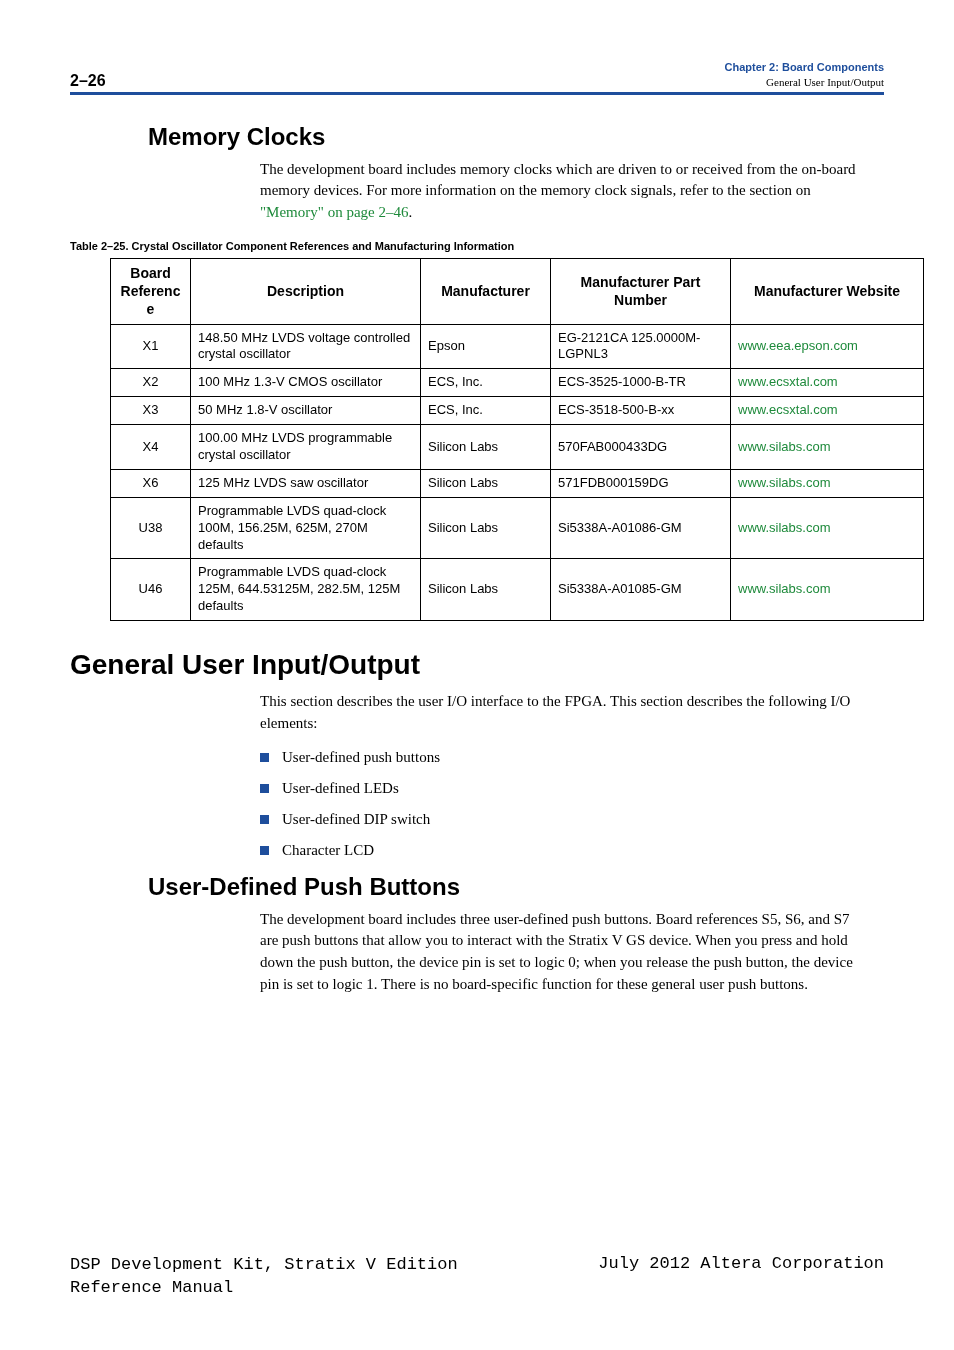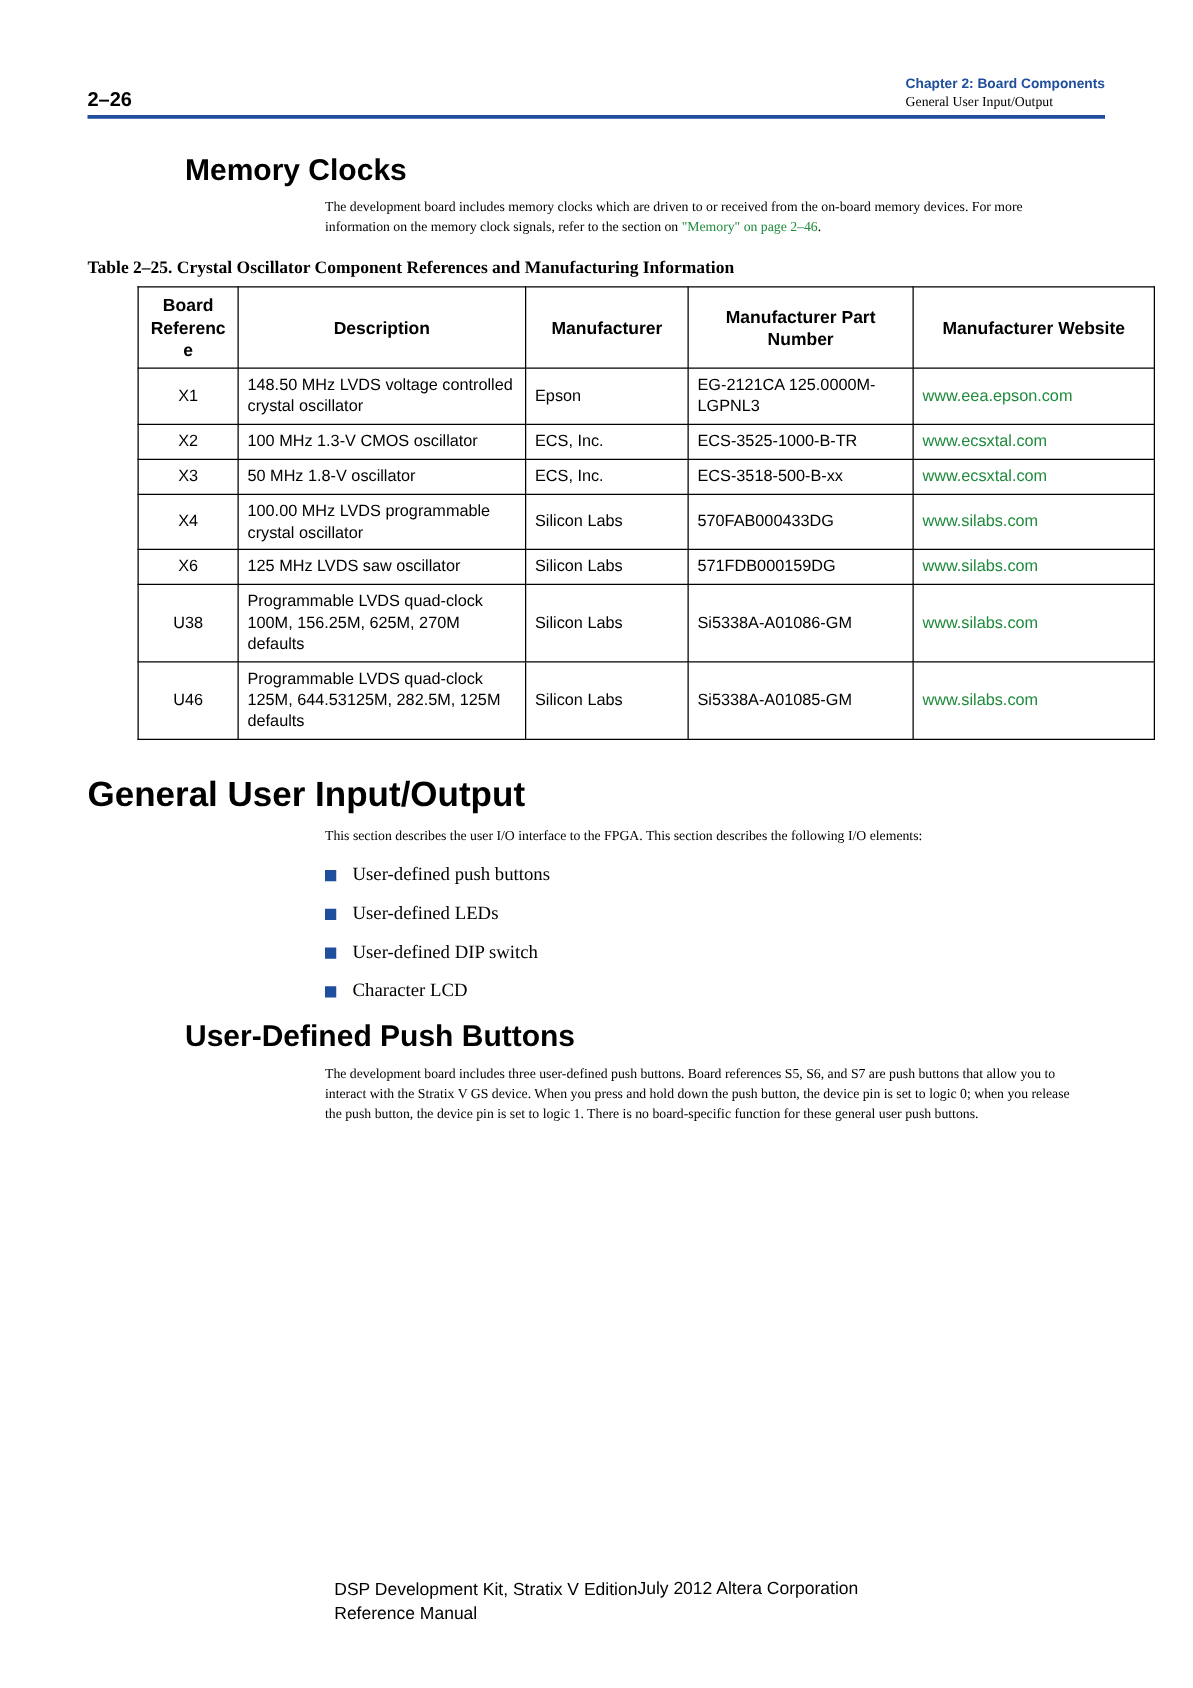--- a/index.html
+++ b/index.html
@@ -26,20 +26,21 @@
     border-bottom: 3px solid #1e4e9c;
     padding-bottom: 2px;
     margin-bottom: 28px;
   }
   .page-num {
     font-family: "Helvetica Neue", Helvetica, Arial, sans-serif;
     font-weight: bold;
     font-size: 16px;
   }
   .page-chapter {
+    text-align: right;
     font-size: 11px;
     line-height: 1.35;
     margin-left: 24px;
   }
   .page-chapter .line1 {
     font-weight: bold;
     color: #1e4e9c;
     font-family: "Helvetica Neue", Helvetica, Arial, sans-serif;
   }
   .page-chapter .line2 {
@@ -53,32 +54,32 @@
     margin: 0 0 8px 78px;
   }
   .h1 {
     font-family: "Helvetica Neue", Helvetica, Arial, sans-serif;
     font-weight: 800;
     font-size: 28px;
     margin: 28px 0 10px 0;
   }
   .body-text {
     font-family: "Book Antiqua", Palatino, Georgia, serif;
-    font-size: 11px;
+    font-size: 15px;
     line-height: 1.45;
     margin: 0 16px 12px 190px;
   }
   .link {
     color: #1e8a3b;
     text-decoration: none;
   }
   .table-caption {
-    font-family: Liberation Serif, serif;
-    font-weight: bold;
-    font-size: 14px;
+    font-family: Liberation Sans, sans-serif;
+    font-weight: bold;
+    font-size: 11px;
     margin: 16px 0 6px 0;
   }
   table.data {
     border-collapse: collapse;
     width: 100%;
     font-family: "Helvetica Neue", Helvetica, Arial, sans-serif;
     font-size: 13px;
     table-layout: fixed;
     margin-left: 40px;
   }
@@ -122,23 +123,23 @@
     width: 9px;
     height: 9px;
     background: #1e4e9c;
   }
   .footer {
     position: absolute;
     bottom: 50px;
     left: 70px;
     right: 70px;
     display: flex;
-    justify-content: center;
-    font-family: Liberation Sans, sans-serif;
-    font-size: 14px;
+    justify-content: space-between;
+    font-family: Liberation Mono, monospace;
+    font-size: 17px;
     color: #000;
   }
   .footer .left {
     line-height: 1.35;
   }
   .footer .right {
   }
 </style>
 </head>
 <body>

